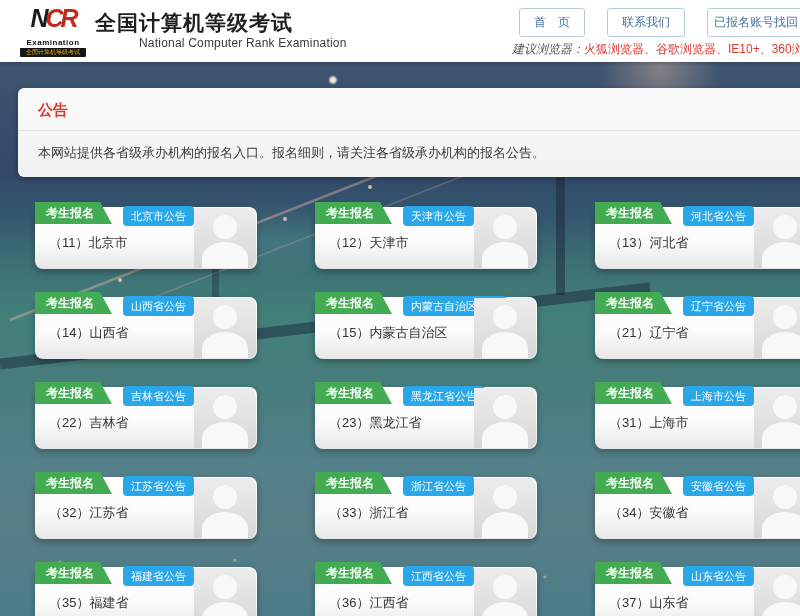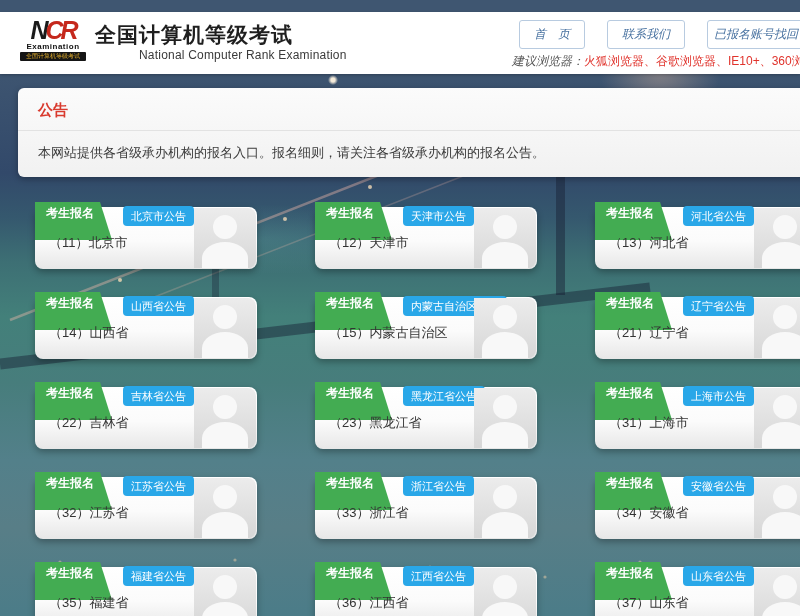--- a/index.html
+++ b/index.html
@@ -3,39 +3,38 @@
 <meta charset="utf-8">
 <style>
   html,body{margin:0;padding:0;}
   body{
     width:800px;height:616px;overflow:hidden;position:relative;
     font-family:"Liberation Sans","DejaVu Sans",sans-serif;
     background:#3f5671;
   }
   
   .header{
-    position:absolute;top:12px;left:0;width:800px;height:62px;background:#ffffff;
+    position:absolute;top:0;left:0;width:800px;height:62px;background:#ffffff;
     box-shadow:0 1px 3px rgba(0,0,0,.25);z-index:30;
   }
   .logo{position:absolute;left:20px;top:6px;width:66px;text-align:center;}
   .logo-acronym{font-weight:900;font-size:25px;letter-spacing:-3px;line-height:24px;font-style:italic;}
   .logo-acronym .ln{color:#1a1a1a;}
   .logo-acronym .lcr{color:#c5281c;}
-  .logo-word{font-size:8px;font-weight:bold;color:#111;letter-spacing:.5px;line-height:9px;}
+  .logo-word{font-size:8px;font-weight:bold;color:#111;letter-spacing:.5px;line-height:9px;margin-top:8px;}
   .logo-bar{margin-top:1px;background:#151515;color:#e5b02c;font-size:6px;line-height:9px;
     white-space:nowrap;overflow:hidden;border-radius:1px;}
   .title-block{position:absolute;left:95px;top:10px;}
   .site-title{font-size:21px;font-weight:bold;color:#1f1f1f;letter-spacing:1px;line-height:26px;}
   .site-subtitle{font-size:12px;color:#3a3a3a;letter-spacing:.2px;margin-left:44px;}
   .nav-buttons{position:absolute;left:519px;top:8px;display:flex;gap:22px;}
   .nav-btn{
     background:#fff;border:1px solid #b8cbe0;border-radius:3px;color:#46709f;
     font-size:12px;padding:5px 14px;white-space:nowrap;cursor:pointer;
     font-family:"Liberation Sans","DejaVu Sans",sans-serif;
-    font-style:italic;
   }
   .nav-btn.wide{padding:5px 6px;}
   .browser-tip{position:absolute;left:512px;top:41px;font-size:12px;white-space:nowrap;}
   .browser-tip .tip-label{color:#555;font-style:italic;}
   .browser-tip .tip-text{color:#e0332c;}
   
   .hero{
     position:absolute;top:62px;left:0;width:800px;height:554px;z-index:1;
     background:
       radial-gradient(circle 5px at 333px 18px, rgba(255,244,224,.95) 0 2px, rgba(255,244,224,0) 5px),
@@ -62,21 +61,21 @@
     display:grid;grid-template-columns:repeat(3,222px);grid-auto-rows:62px;
     column-gap:58px;row-gap:28px;
   }
   .pcard{
     position:relative;border-radius:8px;cursor:pointer;
     background:linear-gradient(180deg,#ffffff 0%,#fbfbfb 55%,#e7e7e7 100%);
     box-shadow:0 3px 7px rgba(0,0,0,.3);
   }
   .ptag{
     position:absolute;left:0;top:-5px;background:#43ac52;color:#fff;
-    font-size:12px;font-weight:bold;line-height:22px;height:38px;
+    font-size:12px;font-weight:bold;line-height:22px;height:22px;
     padding:0 18px 0 11px;
     clip-path:polygon(0 0,calc(100% - 12px) 0,100% 100%,0 100%);
   }
   .ntag{
     position:absolute;left:88px;top:-1px;background:#29a7e8;color:#fff;
     font-size:11px;line-height:20px;height:20px;padding:0 8px;border-radius:4px;
     white-space:nowrap;cursor:pointer;
   }
   .plabel{position:absolute;left:14px;top:27px;font-size:13px;color:#333;white-space:nowrap;}
   .avatar{

